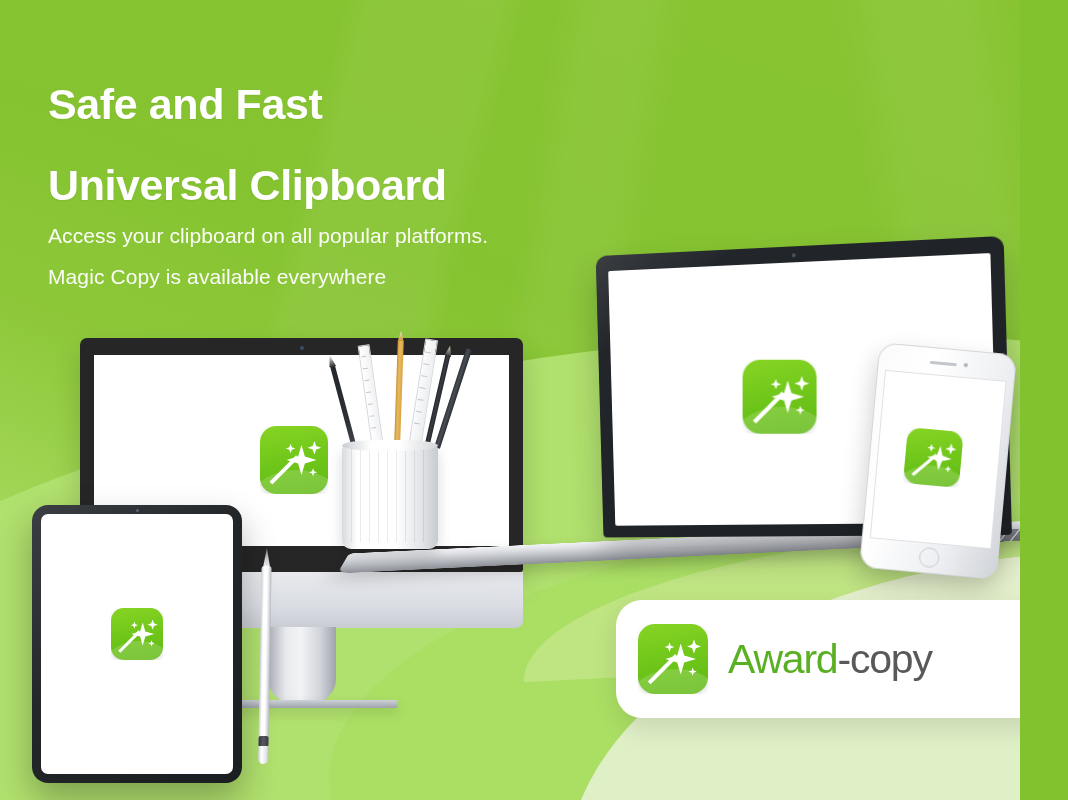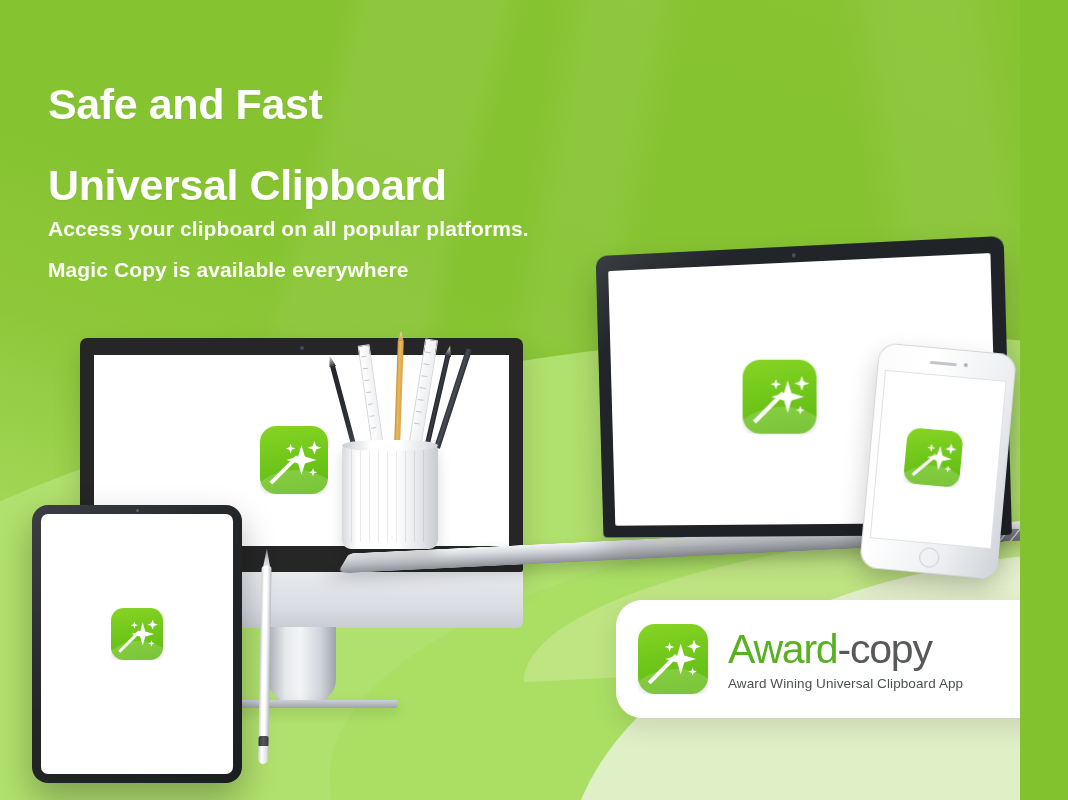--- a/index.html
+++ b/index.html
@@ -70,26 +70,25 @@
   .headline{
     position:absolute; left:48px; top:78px;
     color:#ffffff;
     font-size:43px; font-weight:bold;
     line-height:53px; letter-spacing:-0.4px;
     text-shadow:0 1px 2px rgba(0,0,0,.06);
     z-index:40;
   }
   .headline .l2{ display:block;margin-top:28px; }
   .subline{
-    position:absolute; left:48px; top:208px;
+    position:absolute; left:48px; top:215px;
     color:#fbfdf7;
     font-size:21px; line-height:41px;
     letter-spacing:.1px;
     z-index:40;
-    font-weight:bold;
   }
   .subline span{ display:block; }
 
   
   .appicon{ position:relative; display:block; overflow:hidden; }
   .appicon .face{
     position:absolute; inset:0;
     background:linear-gradient(170deg,#87d424 0%,#73c91b 42%,#5fb814 100%);
     border-radius:24%;
     box-shadow:0 2px 5px rgba(0,0,0,.17);
@@ -431,17 +430,16 @@
           <path d="M61 28 L66 45 L83 50 L66 55 L61 72 L56 55 L39 50 L56 45 Z"></path>
           <path d="M57 47 L18 86 L14 82 L53 43 Z"></path>
           <path d="M80 22 L82.6 29.4 L90 32 L82.6 34.6 L80 42 L77.4 34.6 L70 32 L77.4 29.4 Z"></path>
           <path d="M45 26 L46.8 31.2 L52 33 L46.8 34.8 L45 40 L43.2 34.8 L38 33 L43.2 31.2 Z"></path>
           <path d="M78 62 L79.6 66.4 L84 68 L79.6 69.6 L78 74 L76.4 69.6 L72 68 L76.4 66.4 Z"></path>
         </g>
       </svg>
     </span>
     <div class="logotext">
       <div class="logo-word"><span class="a">Award</span><span class="b">-copy</span></div>
-      <div class="logo-tag">Award Wining Universal Clipboard App</div>
     </div>
   </div>
 
 </div>
 
 </body></html>

